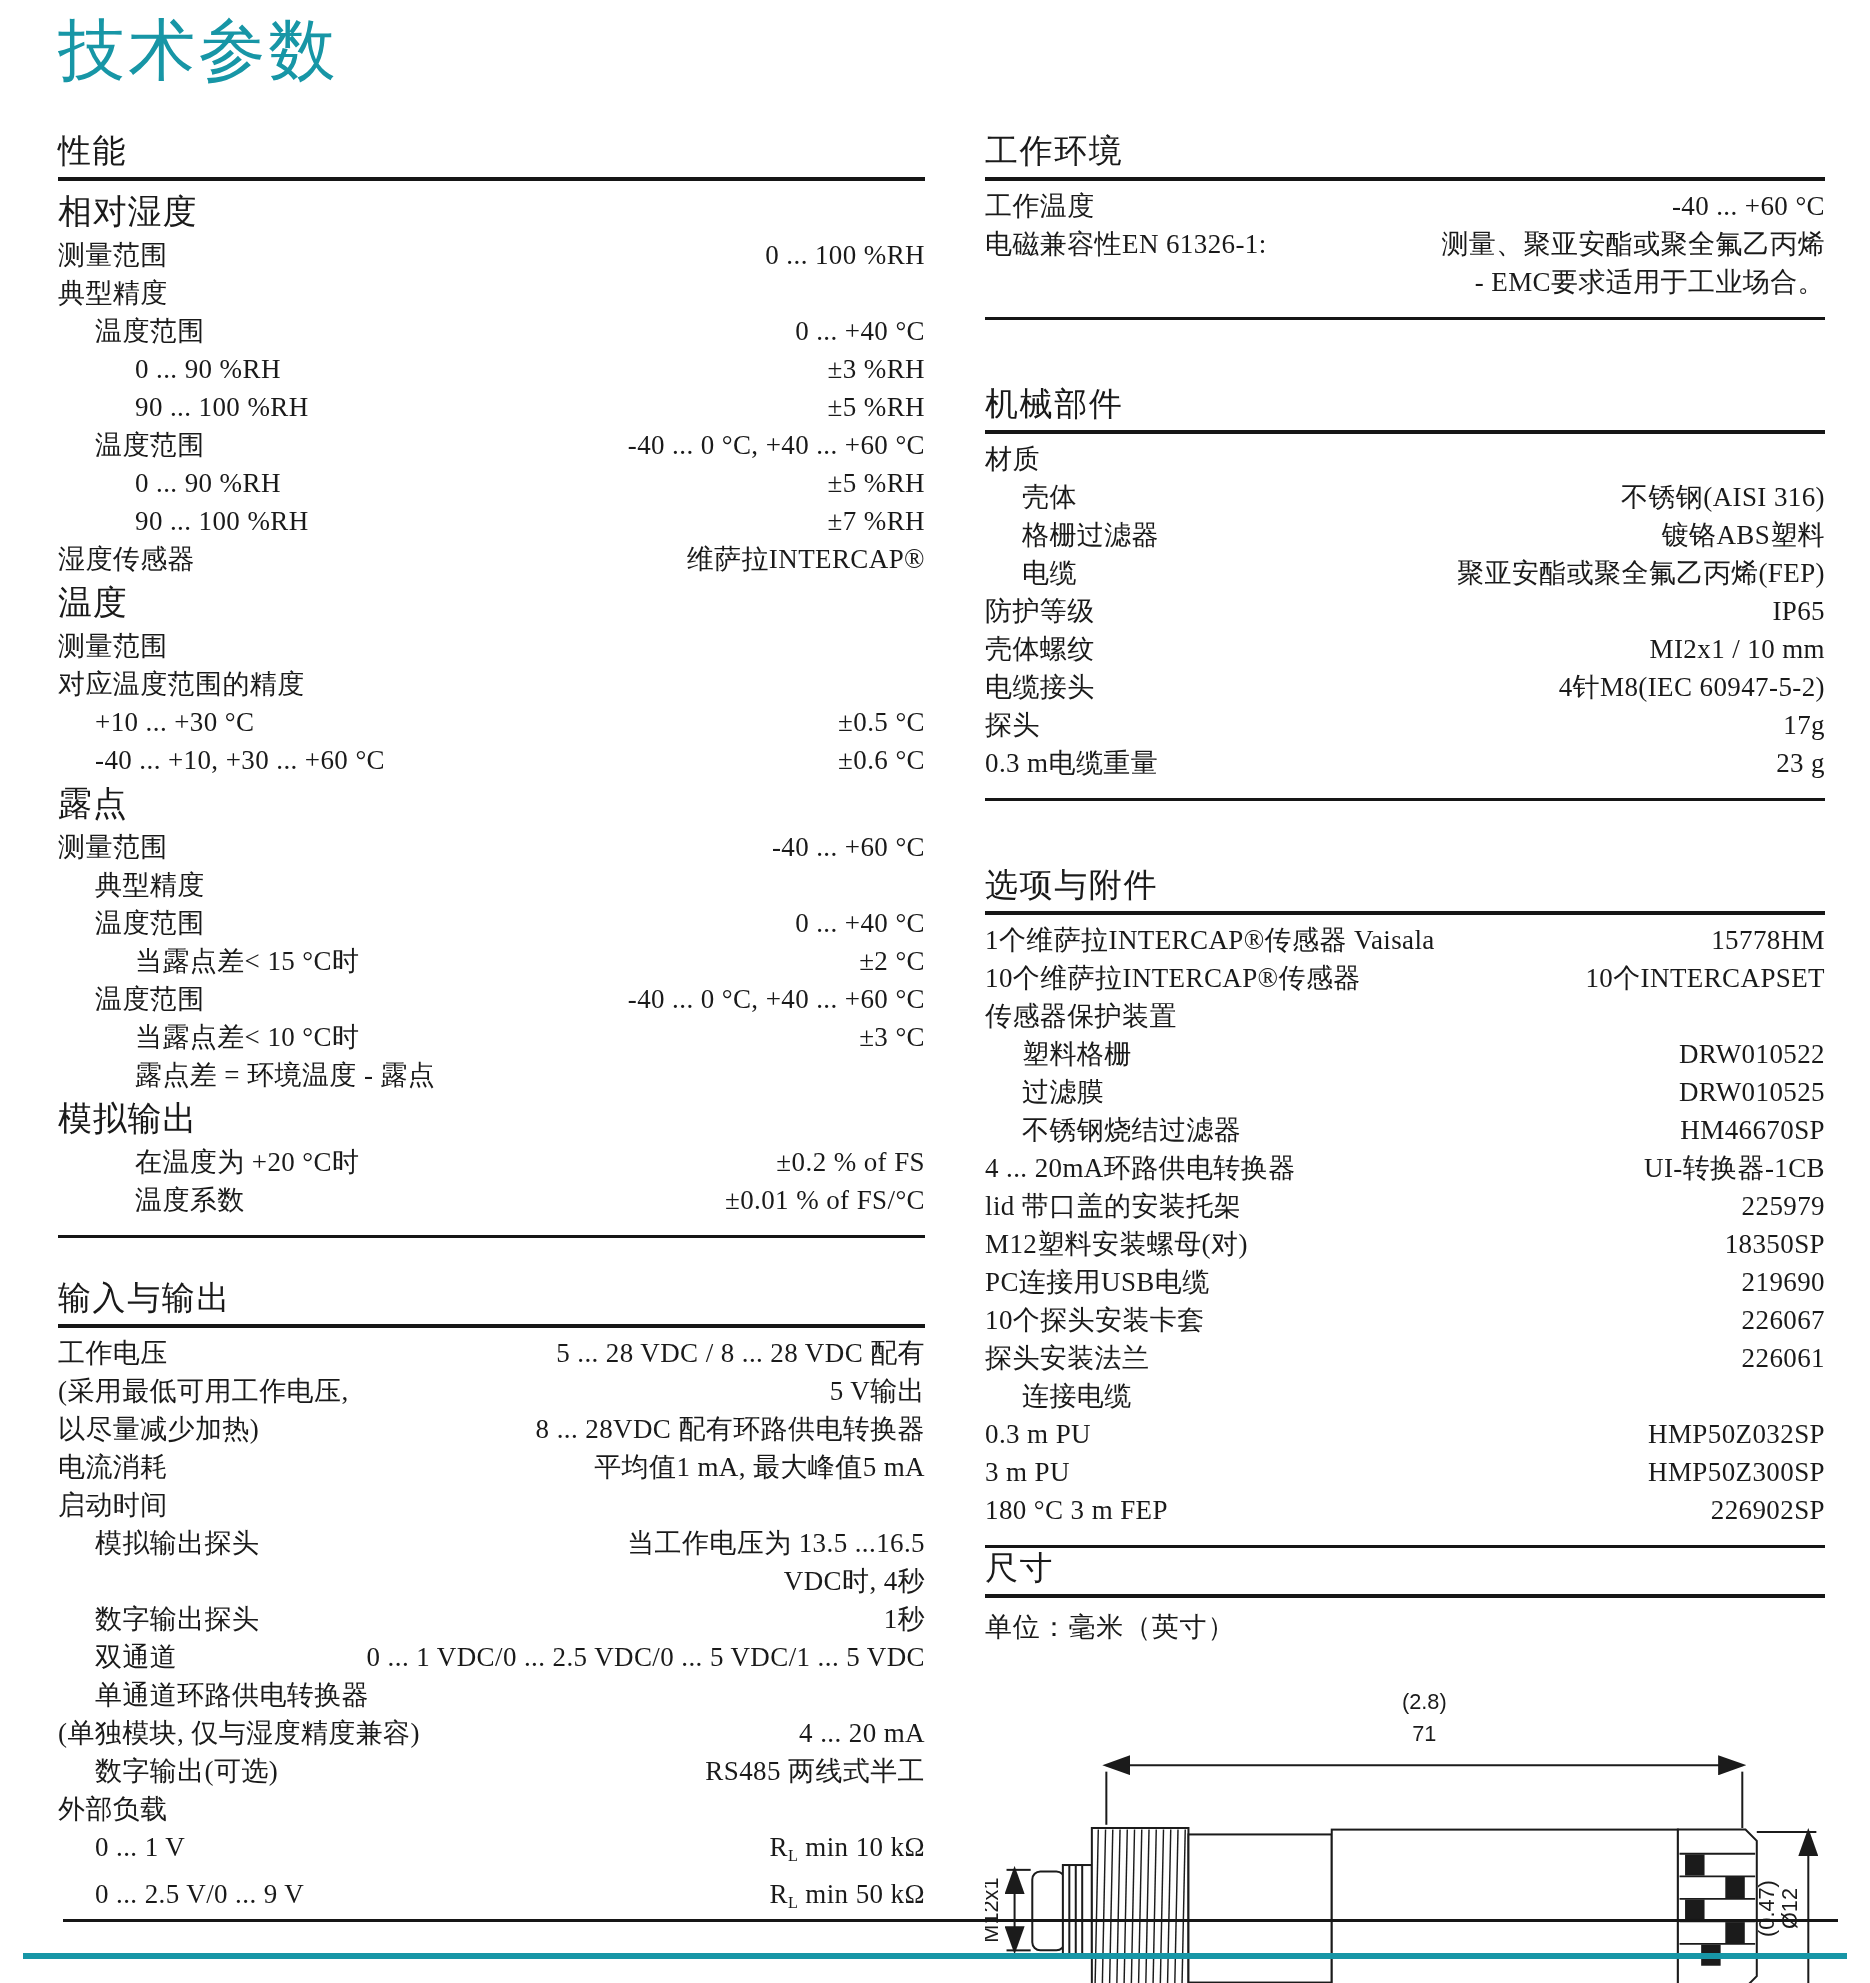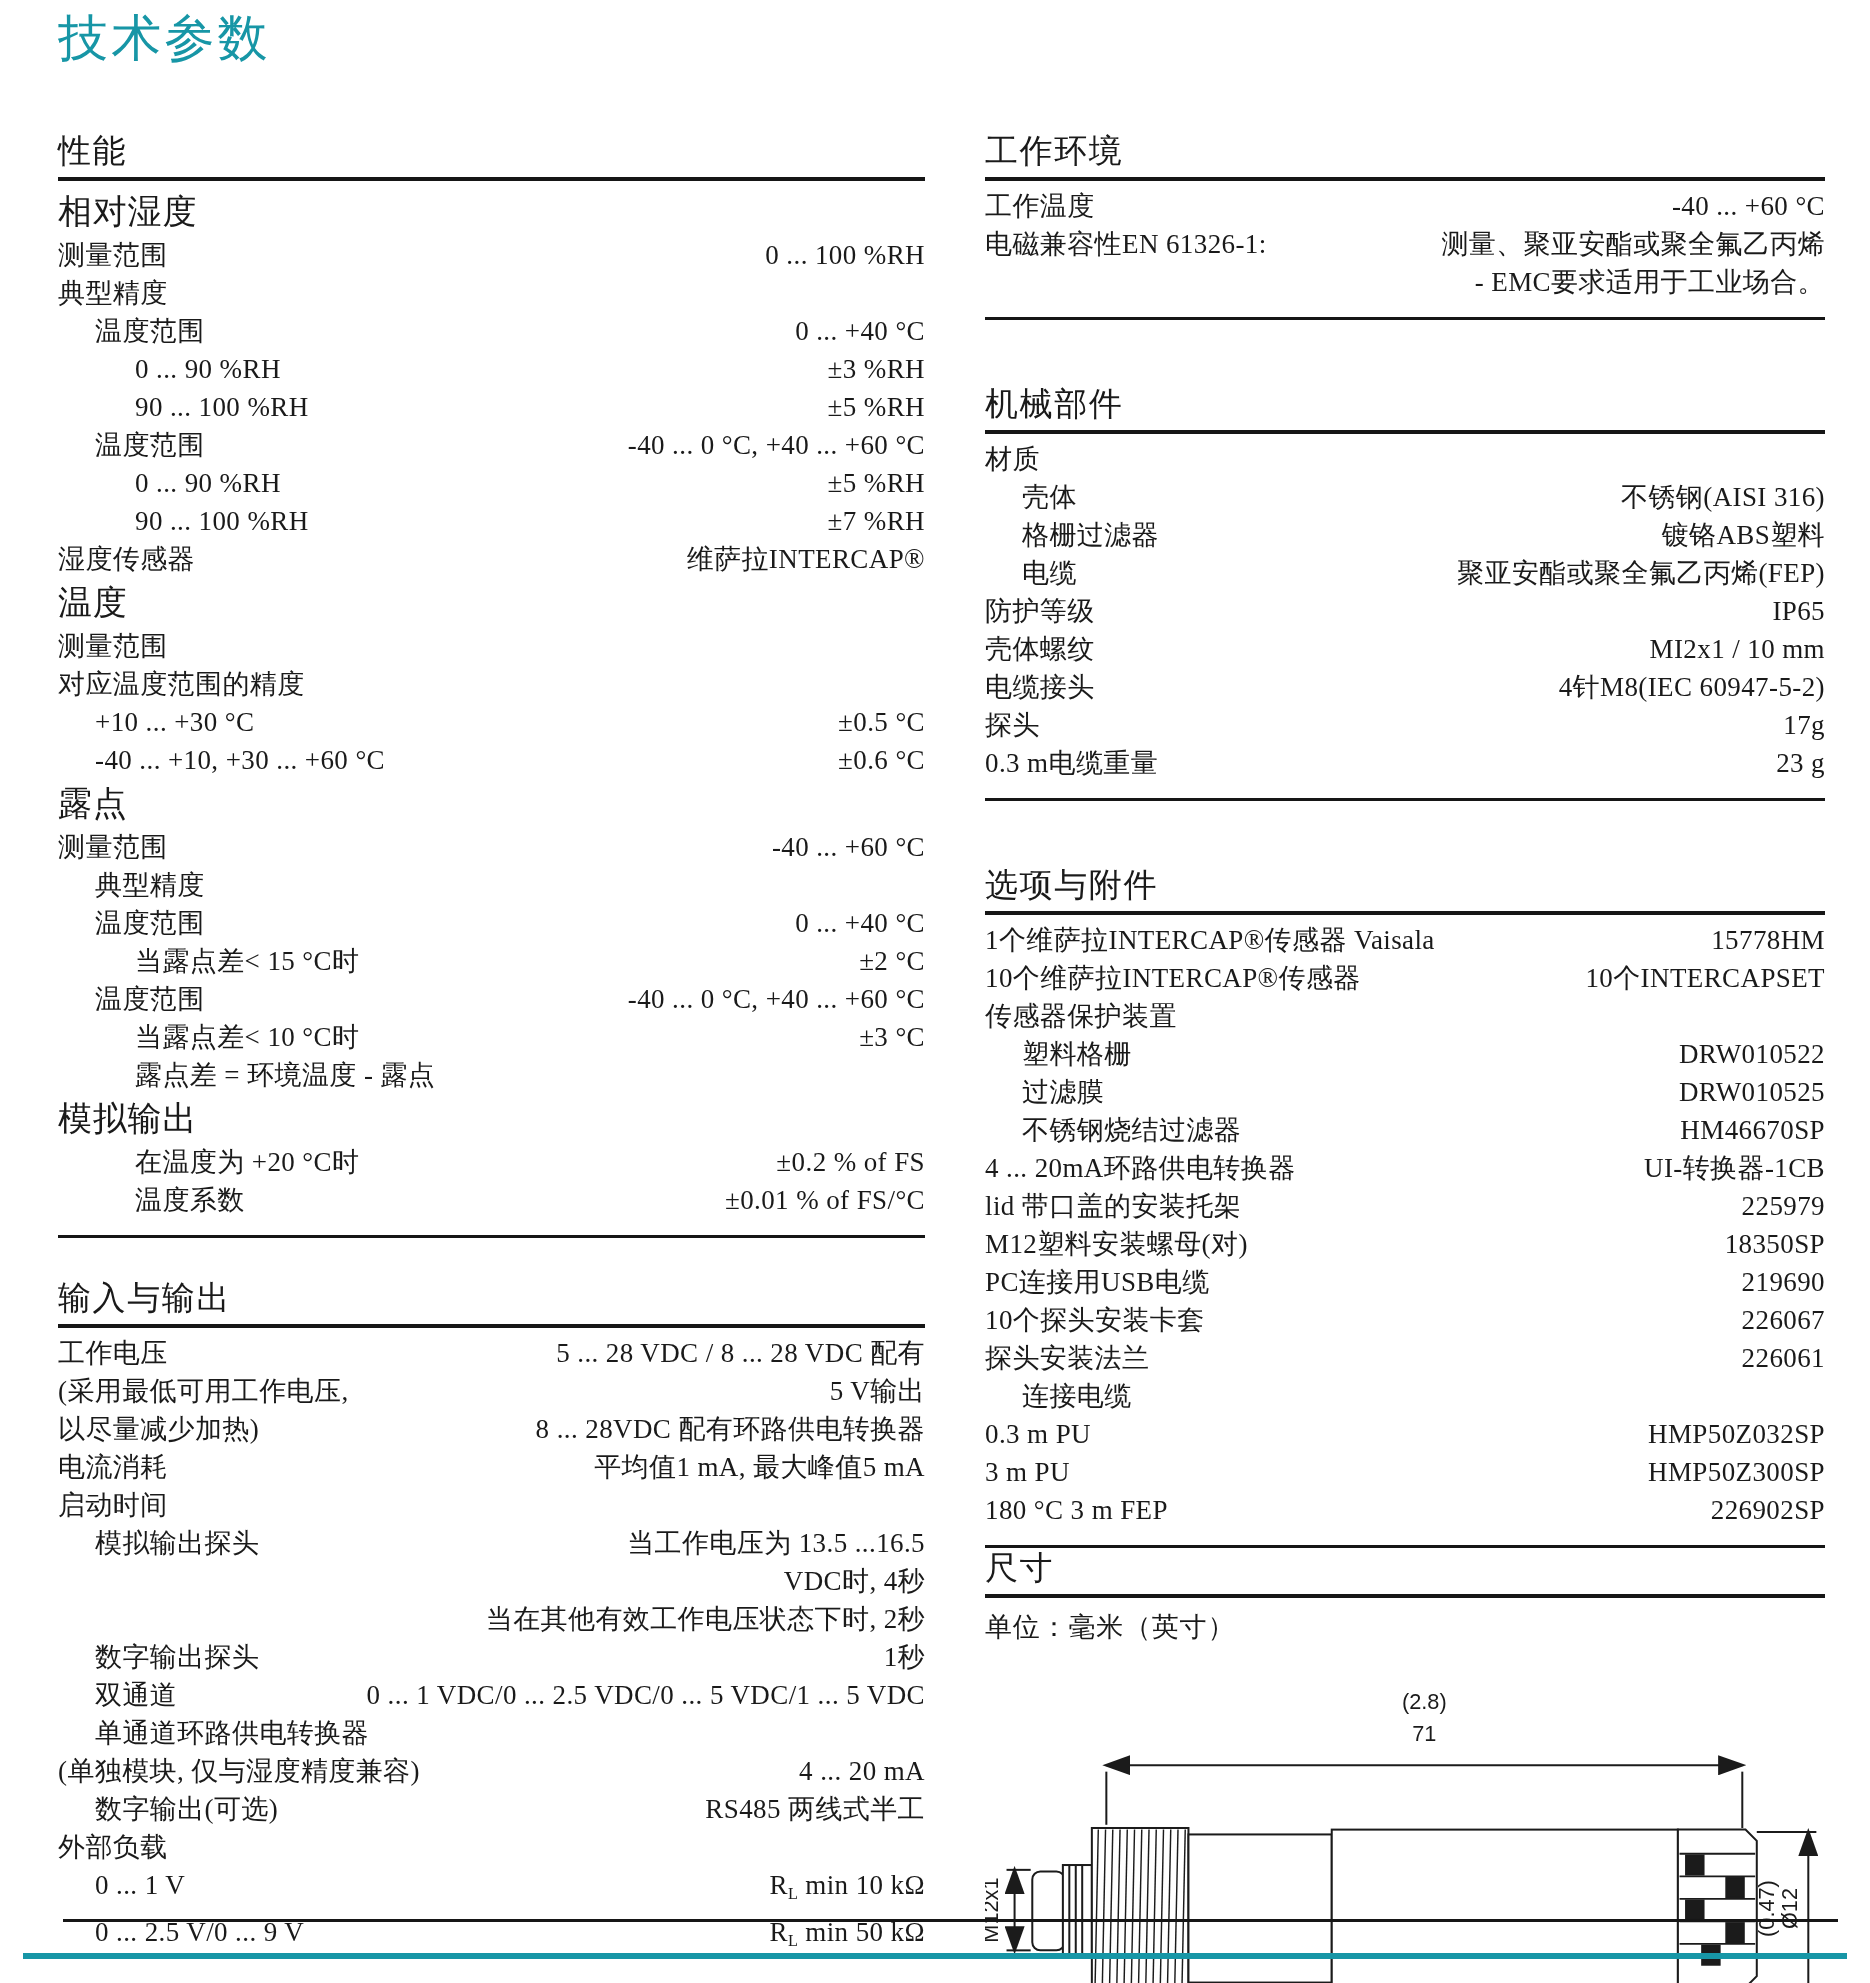--- a/index.html
+++ b/index.html
@@ -4,21 +4,21 @@
 <style>
   :root{ --accent:#1796A6; --ink:#1a1a1a; }
   html,body{margin:0;padding:0;background:#ffffff;}
   body{
     width:1870px;height:1984px;position:relative;overflow:hidden;
     font-family:"Liberation Serif","DejaVu Serif",serif;
     color:var(--ink);
   }
   .page-title{
     position:absolute;top:4.8px;left:58px;
-    font-size:50px;letter-spacing:3.2px;color:var(--accent);font-weight:500;
+    font-size:67px;letter-spacing:3.2px;color:var(--accent);font-weight:500;
   }
   .columns{
     position:absolute;top:131px;left:58px;
     display:flex;gap:60px;align-items:flex-start;
   }
   .col-left{width:867px;}
   .col-right{width:840px;}
   .spec-section{margin:0;}
   .col-left .spec-section + .spec-section{margin-top:40px;}
   .col-right .spec-section + .spec-section{margin-top:64px;}
@@ -178,24 +178,20 @@
             <span class="label">启动时间</span>
             <span class="value"></span>
           </div>
           <div class="spec-row ind1">
             <span class="label">模拟输出探头</span>
             <span class="value">当工作电压为 13.5 ...16.5</span>
           </div>
           <div class="spec-row ind0">
             <span class="label"></span>
             <span class="value">VDC时, 4秒</span>
-          </div>
-          <div class="spec-row ind0">
-            <span class="label"></span>
-            <span class="value">当在其他有效工作电压状态下时, 2秒</span>
           </div>
           <div class="spec-row ind1">
             <span class="label">数字输出探头</span>
             <span class="value">1秒</span>
           </div>
           <div class="spec-row ind1">
             <span class="label">双通道</span>
             <span class="value">0 ... 1 VDC/0 ... 2.5 VDC/0 ... 5 VDC/1 ... 5 VDC</span>
           </div>
           <div class="spec-row ind1">

